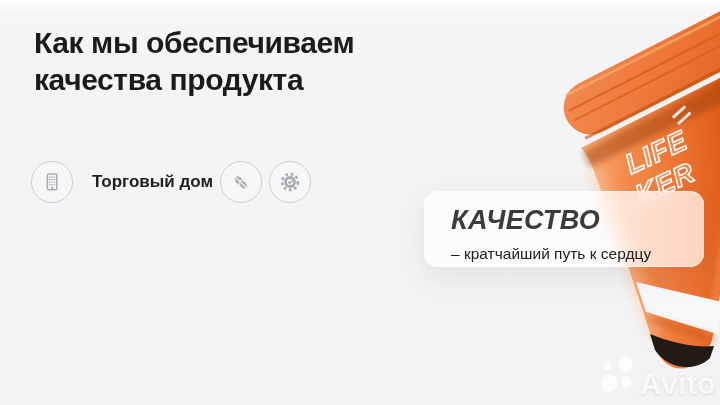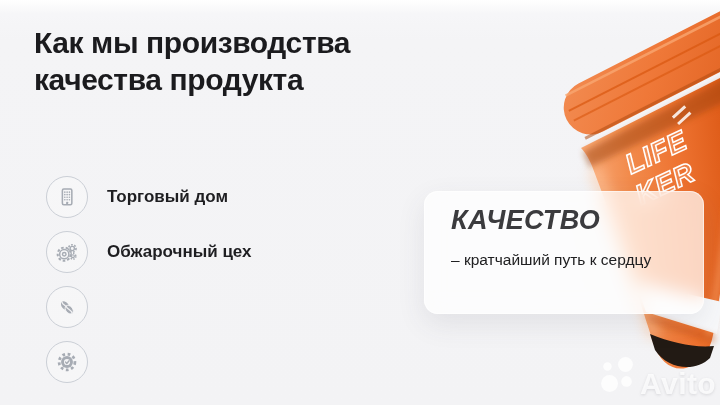--- a/index.html
+++ b/index.html
@@ -7,37 +7,37 @@
     position:relative;width:720px;height:405px;overflow:hidden;
     background:linear-gradient(#ffffff 0px,#f6f6f8 14px,#f4f4f6 40px,#f3f3f5 100%);
     font-family:"Liberation Sans",sans-serif;
   }
   .cup-art{position:absolute;left:0;top:0;width:720px;height:405px;}
   .page-title{
     position:absolute;left:34px;top:24px;margin:0;
     font-size:30px;line-height:37px;font-weight:700;letter-spacing:-0.4px;color:#1b1b1e;
   }
   .page-title span{display:block;}
-  .features{position:absolute;left:30px;top:160px;margin:16px;padding:0;list-style:none;
-    display:flex;flex-direction:column;gap:13px;}
+  .features{position:absolute;left:30px;top:160px;margin:1px;padding:0;list-style:none;
+    display:flex;flex-direction:row;gap:7px;}
   .feature{display:flex;align-items:center;gap:19px;height:42px;}
   .icon-circle{width:42px;height:42px;border-radius:50%;border:1.5px solid #cbcfd6;
     box-sizing:border-box;display:flex;align-items:center;justify-content:center;flex:0 0 auto;background:rgba(255,255,255,0.25);}
   .icon-circle svg{display:block;}
   .feature-label{font-size:17px;color:#1e1e21;font-weight:400;}
   .feature-label b{font-weight:700;}
   .quality-card{
-    position:absolute;left:424px;top:191px;width:280px;height:123px;border-radius:14px;
+    position:absolute;left:424px;top:191px;width:280px;height:76px;border-radius:14px;
     background:rgba(255,255,255,0.72);
     -webkit-backdrop-filter:blur(9px) saturate(1.05);backdrop-filter:blur(9px) saturate(1.05);
     box-shadow:0 10px 28px rgba(70,70,90,0.10), inset 0 0 0 1px rgba(255,255,255,0.55);
     padding:14px 20px 0 27px;box-sizing:border-box;
   }
   .card-heading{font-size:27px;font-weight:700;font-style:italic;color:#3b3b3e;letter-spacing:0.3px;}
-  .card-text{margin-top:13px;font-size:15.5px;line-height:21px;color:#202022;}
+  .card-text{margin-top:7px;font-size:15.5px;line-height:21px;color:#202022;}
   .card-text span{display:block;}
   .watermark{position:absolute;right:4px;bottom:4px;display:flex;align-items:center;gap:5px;
     color:rgba(255,255,255,0.80);}
   .wm-text{font-size:30px;font-weight:700;letter-spacing:0.4px;
     text-shadow:0 1px 3px rgba(90,90,100,0.18);margin-top:20px;}
   .wm-logo svg{display:block;}
 </style>
 </head>
 <body>
 
@@ -96,21 +96,21 @@
     </g>
 
     <g transform="rotate(-25 672 182)" font-family="Liberation Sans, sans-serif" font-weight="700" font-style="italic" font-size="28" letter-spacing="1">
       <path d="M700,124 l16,-5 m-14,13 l16,-5" stroke="#ffffff" stroke-width="3" opacity="0.85" fill="none"></path>
       <text x="638" y="158" fill="rgba(255,255,255,0.12)" stroke="#ffffff" stroke-width="1.5">LIFE</text>
       <text x="634" y="190" fill="rgba(255,255,255,0.12)" stroke="#ffffff" stroke-width="1.5">KER</text>
     </g>
   </svg>
 
   <h1 class="page-title">
-    <span>Как мы производства</span>
+    <span>Как мы обеспечиваем</span>
     <span>качества продукта</span>
   </h1>
 
   <ul class="features">
 
     <li class="feature">
       <span class="icon-circle">
         <svg width="22" height="22" viewBox="0 0 20 20">
           <g stroke="#A7ACB4" fill="none" stroke-width="1.4">
             <rect x="5.8" y="2.8" width="8.6" height="14.2" rx="1.3"></rect>
@@ -128,36 +128,20 @@
             <circle cx="8" cy="12.5" r="0.75"></circle>
               <circle cx="10.1" cy="12.5" r="0.75"></circle>
               <circle cx="12.2" cy="12.5" r="0.75"></circle>
             <rect x="9.2" y="14.4" width="1.8" height="2.6" rx="0.4"></rect>
           </g>
         </svg>
       </span>
       <span class="feature-label"><span></span><b>Торговый дом</b><span></span></span>
     </li>
 
-    <li class="feature">
-      <span class="icon-circle">
-        <svg width="22" height="22" viewBox="0 0 20 20">
-          <g stroke="#A7ACB4" fill="none">
-            <circle cx="7.5" cy="12" r="6" stroke-width="1.8" stroke-dasharray="2.4 1.8"></circle>
-            <circle cx="7.5" cy="12" r="4.2" stroke-width="1.4"></circle>
-            <circle cx="7.5" cy="12" r="1.6" stroke-width="1.3"></circle>
-            <circle cx="14.8" cy="6.8" r="3.4" stroke-width="1.5" stroke-dasharray="1.6 1.3"></circle>
-            <circle cx="14.8" cy="6.8" r="1.9" stroke-width="1.2"></circle>
-            <circle cx="15.4" cy="13.8" r="2.6" stroke-width="1.4" stroke-dasharray="1.3 1.1"></circle>
-            <circle cx="15.4" cy="13.8" r="1.3" stroke-width="1.1"></circle>
-          </g>
-        </svg>
-      </span>
-      <span class="feature-label"><span></span><b>Обжарочный цех</b><span></span></span>
-    </li>
 
     <li class="feature">
       <span class="icon-circle">
         <svg width="22" height="22" viewBox="0 0 20 20">
           <g transform="rotate(-40 8.2 8.8)">
             <ellipse cx="8.2" cy="8.8" rx="3.1" ry="4.4" fill="#A7ACB4"></ellipse>
             <path d="M8.2,4.6 C6.6,7 9.8,10.4 8.2,13" stroke="#F4F4F6" stroke-width="1.1" fill="none"></path>
           </g>
           <g transform="rotate(-40 12 12.4)">
             <ellipse cx="12" cy="12.4" rx="3.1" ry="4.4" fill="#A7ACB4" stroke="#F4F4F6" stroke-width="0.8"></ellipse>

